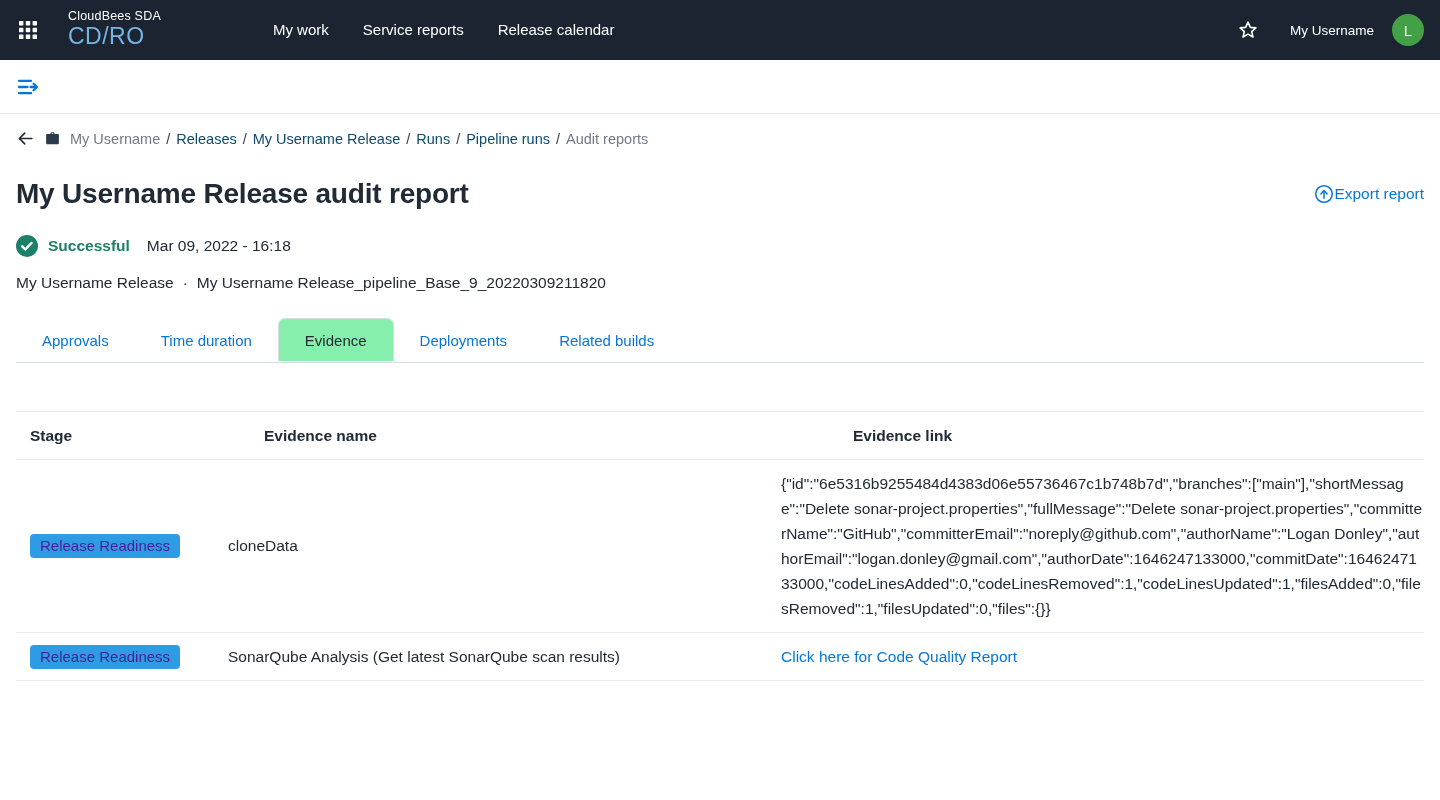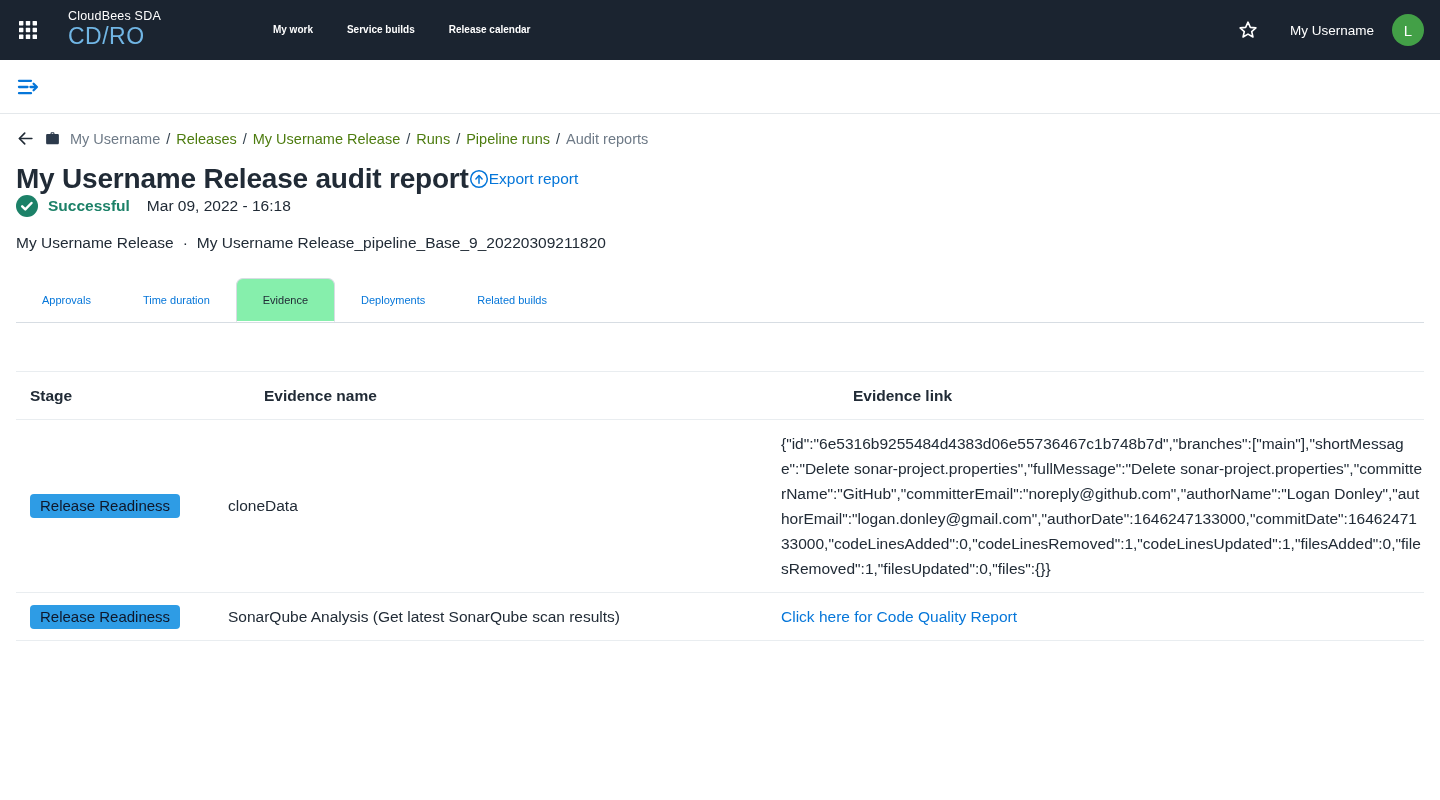--- a/index.html
+++ b/index.html
@@ -8,75 +8,75 @@
 
   
   .topnav { height: 60px; background: #1b2430; display: flex; align-items: center;
     justify-content: space-between; padding: 0 16px; }
   .nav-left { display: flex; align-items: center; }
   .grid-icon { width: 24px; height: 24px; display: block; cursor: pointer; }
   .logo { margin-left: 28px; line-height: 1.1; cursor: pointer; }
   .logo .product { color: #ffffff; font-size: 12.5px; letter-spacing: .2px; }
   .logo .brand { color: #71b6e5; font-size: 23px; font-weight: 400; letter-spacing: .5px; }
   .nav-links { display: flex; margin-left: 112px; gap: 34px; }
-  .nav-links a { color: #ffffff; font-size: 10px; text-decoration: none; cursor: pointer; font-weight: bold; }
+  .nav-links a { color: #ffffff; font-size: 15px; text-decoration: none; cursor: pointer; }
   .nav-right { display: flex; align-items: center; }
   .star-icon { width: 24px; height: 24px; cursor: pointer; }
   .username { color: #ffffff; font-size: 13.5px; margin-left: 30px; cursor: pointer; }
   .avatar { width: 32px; height: 32px; border-radius: 50%; background: #43a047;
     color: #fff; font-size: 15px; display: flex; align-items: center; justify-content: center;
     margin-left: 18px; cursor: pointer; }
 
   
   .subbar { height: 54px; background: #fff; border-bottom: 1px solid #e4e8eb;
     display: flex; align-items: center; padding: 0 16px; }
   .expand-icon { width: 24px; height: 24px; color: #0576d9; cursor: pointer; }
 
   
   main { padding: 0 16px; }
 
   .breadcrumb { margin-top: 15px; display: flex; align-items: center; font-size: 14.5px; }
   .back-arrow { width: 19px; height: 19px; color: #212b36; cursor: pointer; flex: none; }
   .briefcase { width: 17px; height: 17px; margin-left: 9px; margin-right: 9px; flex: none; }
-  .crumb { color: #4d7c0f; cursor: pointer; text-decoration: none; }
+  .crumb { color: #0c4a6e; cursor: pointer; text-decoration: none; }
   .crumb.muted { color: #6e7a87; cursor: default; }
   .sep { color: #33414e; margin: 0 6px; }
 
-  .title-row { margin-top: 15px; display: flex; align-items: center; }
+  .title-row { margin-top: 30px; display: flex; align-items: center; justify-content: space-between; }
   h1 { font-size: 28px; font-weight: 700; color: #212b36; letter-spacing: -0.2px; }
   .export-link { display: flex; align-items: center; gap: 0; color: #0576d9;
     font-size: 15.5px; text-decoration: none; cursor: pointer; }
   .export-icon { width: 20px; height: 20px; }
 
-  .status-row { display: flex; align-items: center; }
+  .status-row { margin-top: 25px; display: flex; align-items: center; }
   .check-circle { width: 22px; height: 22px; flex: none; }
   .status-label { color: #1c8168; font-weight: 700; font-size: 15.5px; margin-left: 10px; }
   .status-date { font-size: 15.5px; margin-left: 17px; color: #212b36; }
 
   .subtitle-row { margin-top: 17px; font-size: 15.5px; color: #212b36; display: flex; align-items: center; }
   .dot-sep { margin: 0 9px; color: #212b36; }
 
   
   .tabs { margin-top: 26px; display: flex; border-bottom: 1px solid #d7dde3; }
   .tab { height: 44px; padding: 0 26px; display: flex; align-items: center;
-    font-size: 11px; color: #0576d9; cursor: pointer; background: transparent; }
+    font-size: 15px; color: #0576d9; cursor: pointer; background: transparent; }
   .tab.active { background: #86efac; border: 1px solid #d7dde3; border-bottom: 1px solid #fff;
     border-radius: 7px 7px 0 0; color: #212b36; margin-bottom: -1px; cursor: default; }
 
   
   .evidence-table { margin-top: 48px; border-top: 1px solid #e9edf0; }
   .trow { display: flex; align-items: center; border-bottom: 1px solid #e9edf0; }
   .thead { height: 48px; font-weight: 700; font-size: 15.5px; gap: 36px; }
   .col-stage { width: 212px; padding-left: 14px; flex: none; }
   .col-name  { width: 553px; flex: none; padding-right: 20px; }
   .col-link  { flex: 1; min-width: 0; }
   .trow.body { font-size: 15.5px; }
   .row-tall { padding: 11px 0; }
   .row-short { height: 48px; }
-  .badge { display: inline-block; background: #2e9ce5; color: #0f172a; font-size: 15px;
+  .badge { display: inline-block; background: #2e9ce5; color: #4c1d95; font-size: 15px;
     padding: 3px 10px 4px; border-radius: 4px; cursor: pointer; }
   .json-text { font-size: 15.5px; line-height: 25px; color: #212b36;
     word-break: break-all; white-space: pre-wrap; }
   .quality-link { color: #0576d9; text-decoration: none; cursor: pointer; font-size: 15.5px; }
 </style>
 </head>
 <body>
 
 <header class="topnav">
   <div class="nav-left">
@@ -92,21 +92,21 @@
           <rect x="9.8" y="16.6" width="4.4" height="4.4" rx="0.6"></rect>
           <rect x="16.6" y="16.6" width="4.4" height="4.4" rx="0.6"></rect>
       </g>
     </svg>
     <div class="logo">
       <div class="product">CloudBees SDA</div>
       <div class="brand">CD/RO</div>
     </div>
     <nav class="nav-links">
       <a>My work</a>
-      <a>Service builds</a>
+      <a>Service reports</a>
       <a>Release calendar</a>
     </nav>
   </div>
   <div class="nav-right">
     <svg class="star-icon" viewBox="0 0 24 24">
       <path d="M12 4.2l2.35 5.15 5.55.55-4.2 3.65 1.25 5.45L12 16.1 7.05 19l1.25-5.45-4.2-3.65 5.55-.55z" fill="none" stroke="#ffffff" stroke-width="1.6" stroke-linejoin="round"></path>
     </svg>
     <span class="username">My Username</span>
     <div class="avatar">L</div>
   </div>

